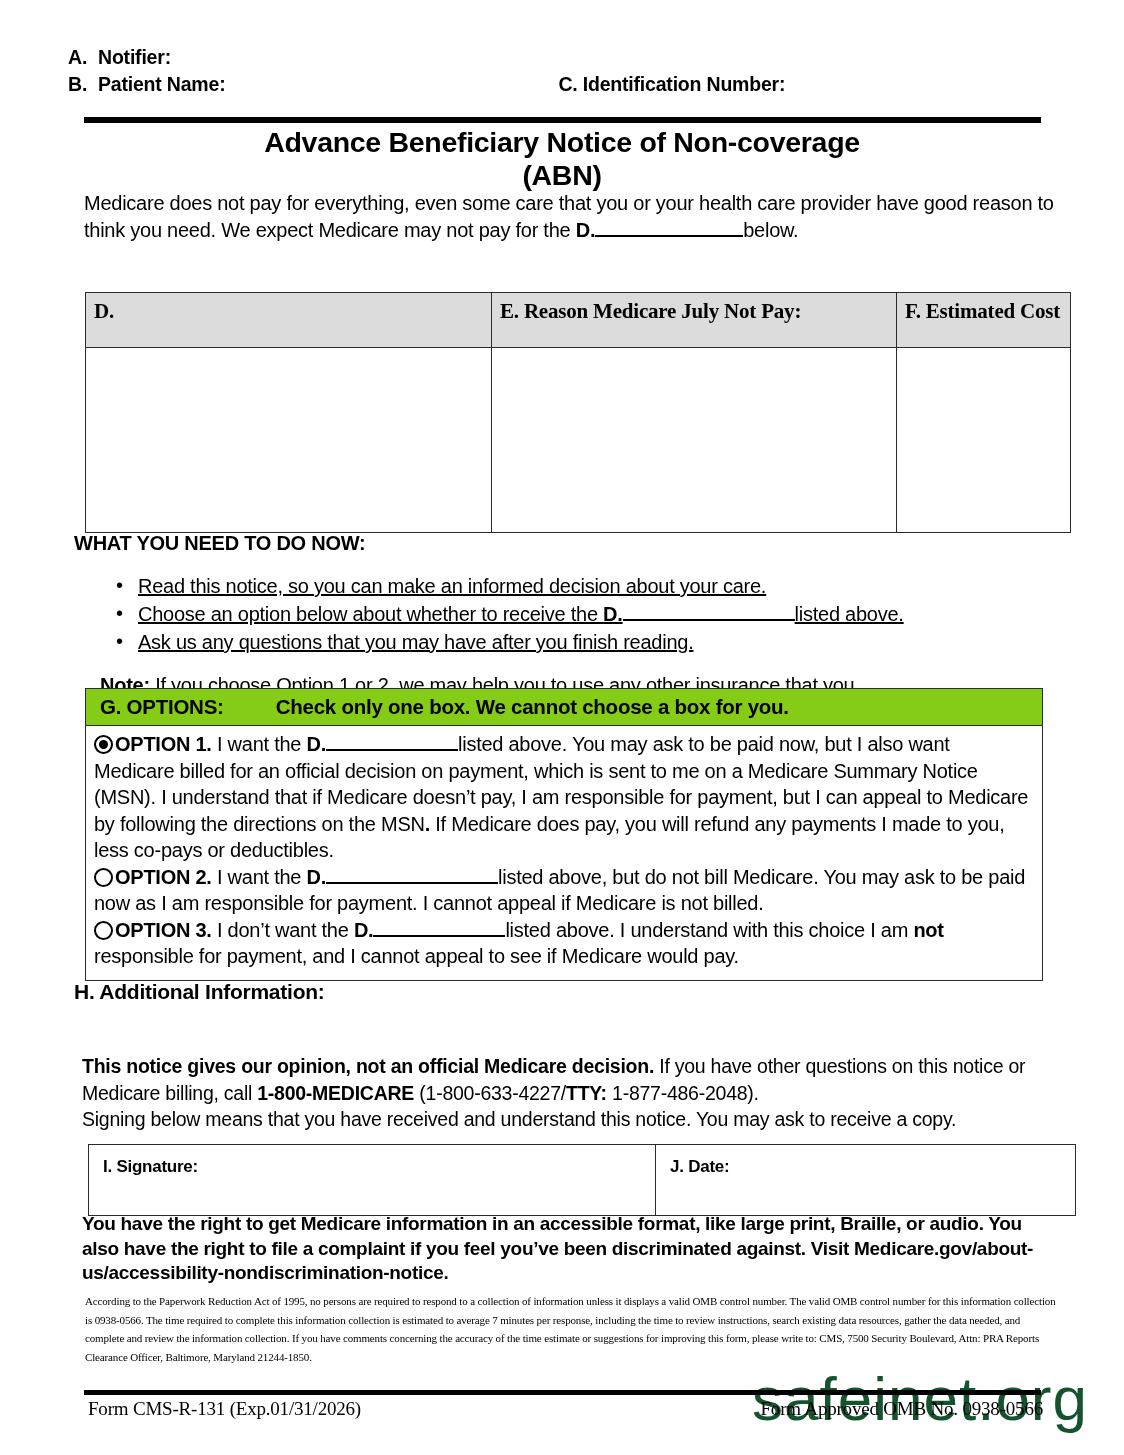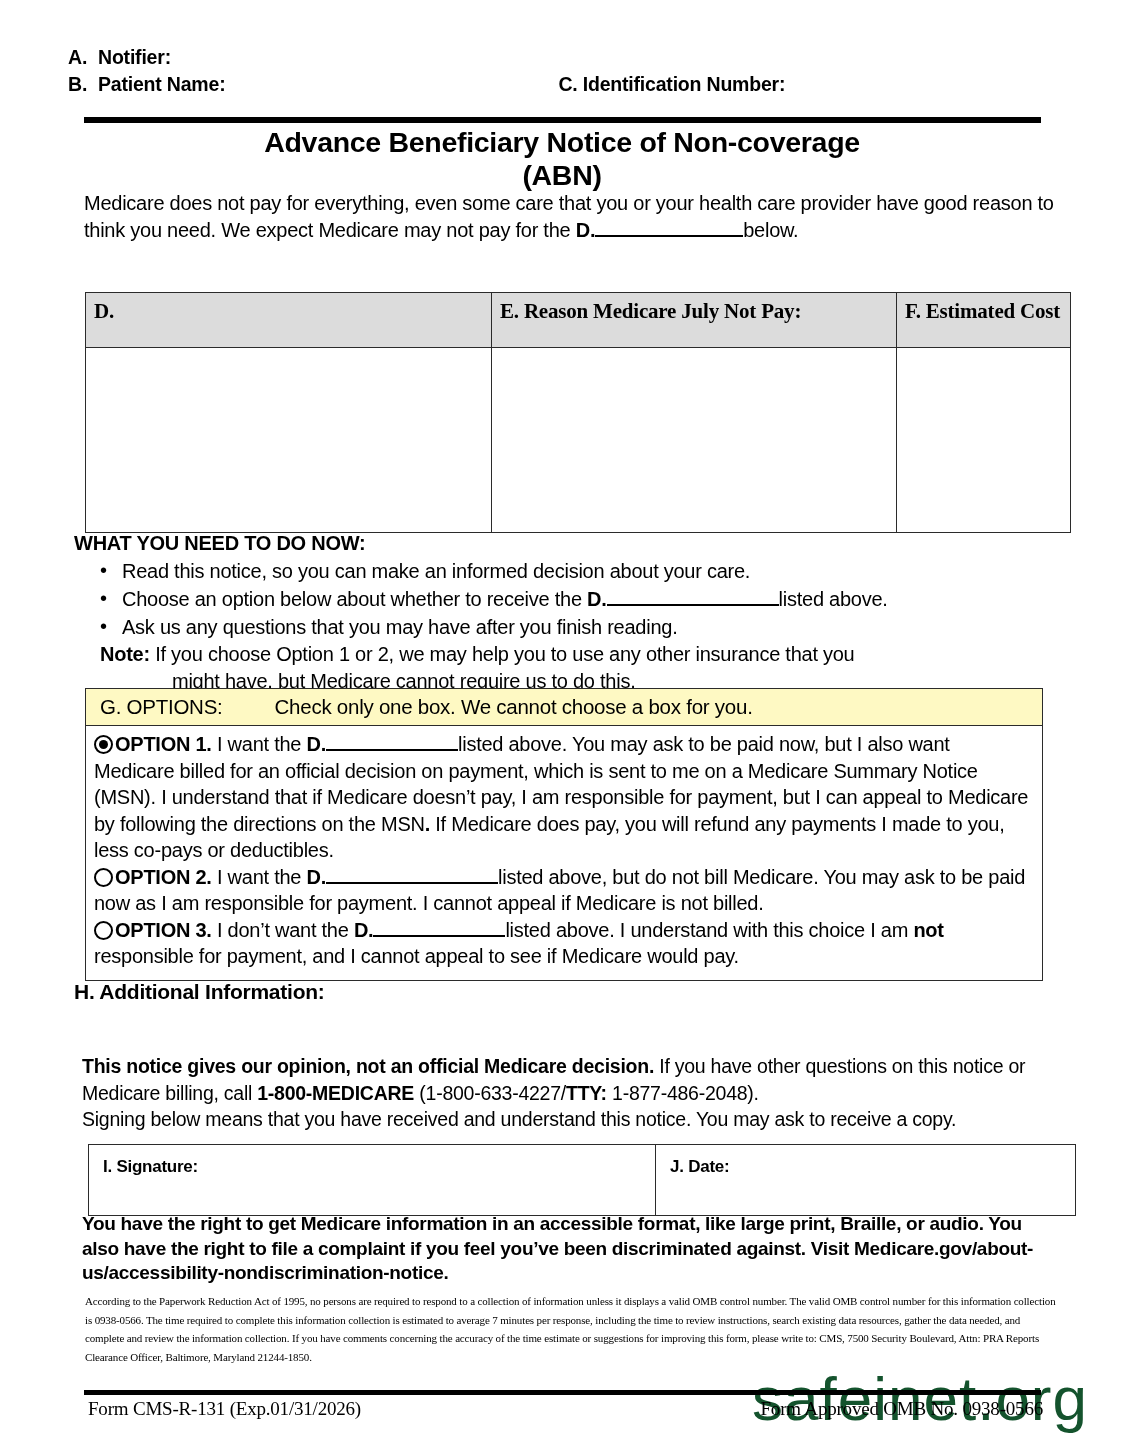--- a/index.html
+++ b/index.html
@@ -119,21 +119,21 @@
   .wynd {
     position: absolute;
     left: 74px;
     top: 530px;
     width: 985px;
     font-size: 20px;
     line-height: 27px;
     letter-spacing: -0.25px;
   }
   .wynd-head { font-weight: bold; }
-  .bullets { margin: 0; padding: 0; list-style: none; }
+  .bullets { margin: 16px; padding: 0; list-style: none; text-decoration: underline; }
   .bullets li {
     position: relative;
     padding-left: 48px;
     margin-top: 1px;
   }
   .bullets li::before {
     content: "\2022";
     position: absolute;
     left: 26px;
     top: -1px;
@@ -151,23 +151,23 @@
   
   .optbox {
     position: absolute;
     left: 85px;
     top: 688px;
     width: 958px;
     border: 1.4px solid #2b2b2b;
     box-sizing: border-box;
   }
   .optbox-head {
-    background: #fef9c3;
+    background: #84cc16;
     border-bottom: 1.4px solid #2b2b2b;
-    font-weight: normal;
+    font-weight: bold;
     font-size: 20.5px;
     line-height: 25px;
     padding: 5px 0 6px 14px;
     letter-spacing: -0.25px;
     display: flex;
   }
   .optbox-head .ghead-label { }
   .optbox-head .ghead-instr { margin-left: 52px; }
   .optbox-body {
     padding: 5px 12px 10px 8px;

